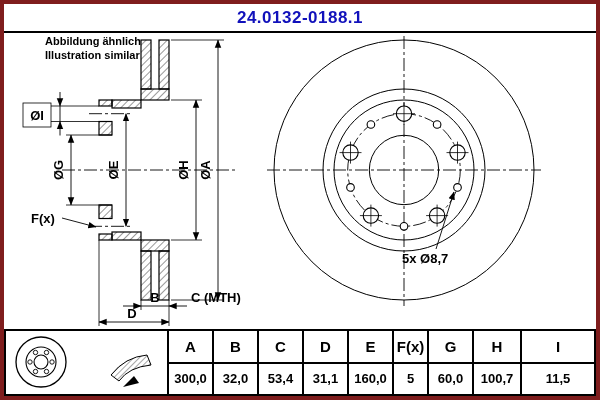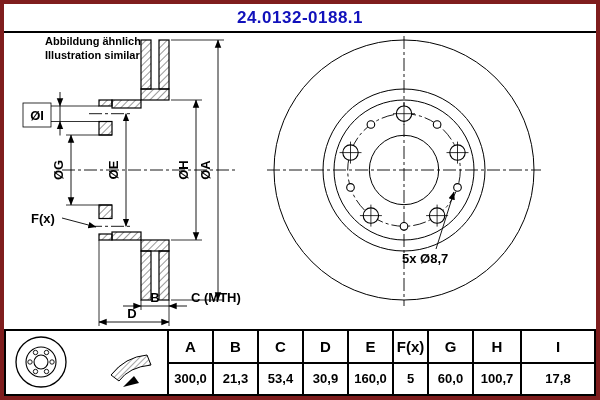--- a/index.html
+++ b/index.html
@@ -201,25 +201,25 @@
       <th>C</th>
       <th>D</th>
       <th>E</th>
       <th>F(x)</th>
       <th>G</th>
       <th>H</th>
       <th>I</th>
     </tr>
     <tr>
       <td>300,0</td>
-      <td>21,3</td>
+      <td>32,0</td>
       <td>53,4</td>
-      <td>30,9</td>
+      <td>31,1</td>
       <td>160,0</td>
       <td>5</td>
       <td>60,0</td>
       <td>100,7</td>
-      <td>17,8</td>
+      <td>11,5</td>
     </tr>
   </tbody>
     </table>
 
 </div>
 
 </body></html>

